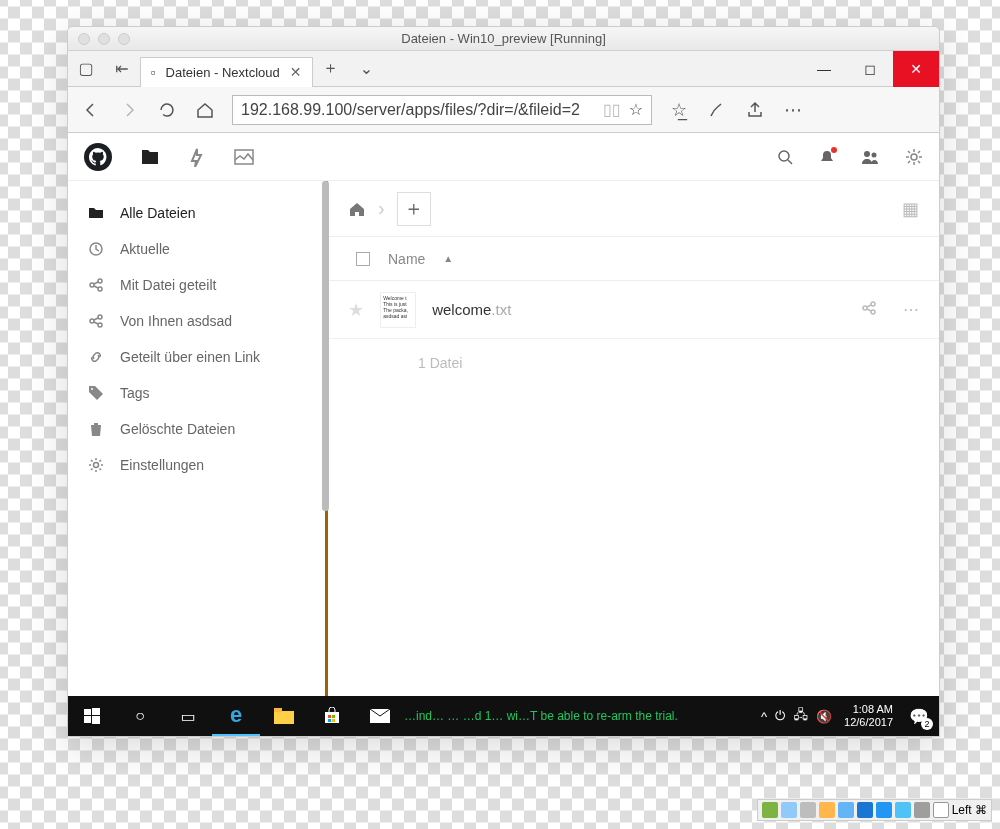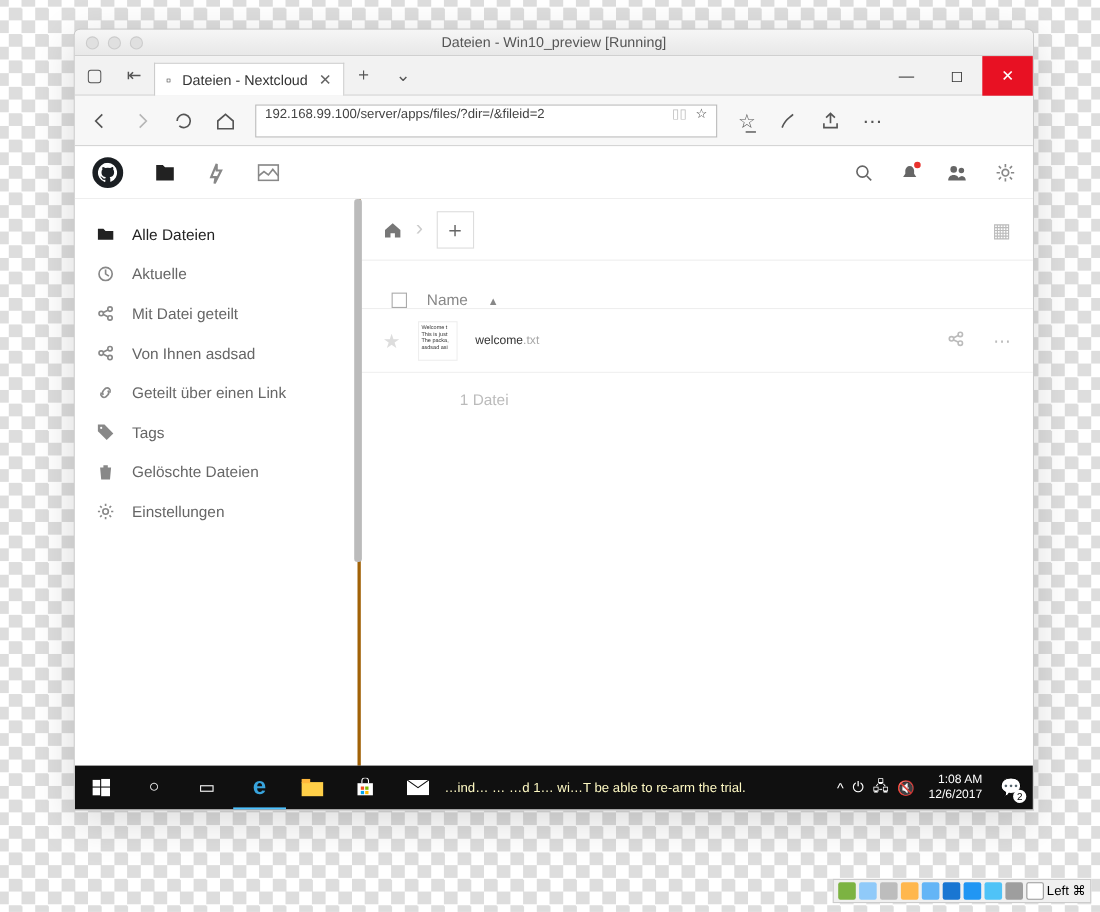--- a/index.html
+++ b/index.html
@@ -13,54 +13,54 @@
 .edge-tabstrip{display:flex;align-items:center}
 .edge-btn{width:36px;height:36px;display:flex;align-items:center;justify-content:center;color:#555;font-size:16px}
 .tab{display:flex;align-items:center;background:#fff;border:1px solid #ccc;border-bottom:none;height:30px;margin-top:6px;padding:0 10px;font-size:13px;color:#333;gap:10px}
 .tab-close{color:#666;font-size:14px}
 .spacer{flex:1}
 .win-controls{display:flex}
 .win-btn{width:46px;height:36px;display:flex;align-items:center;justify-content:center;color:#333;font-size:14px}
 .win-close{background:#e81123;color:#fff}
 .edge-toolbar{height:46px;background:#f7f7f7;display:flex;align-items:center;padding:0 12px;gap:16px;border-bottom:1px solid #ccc}
 .tb-icon{width:22px;height:22px;display:flex;align-items:center;justify-content:center;color:#555;font-size:18px}
-.addressbar{flex:1;max-width:420px;height:30px;border:1px solid #bbb;background:#fff;display:flex;padding:0 8px;font-size:12px;color:#444;gap:8px}
+.addressbar{flex:1;max-width:420px;height:30px;border:1px solid #bbb;background:#fff;display:flex;align-items:center;padding:0 8px;font-size:16px;color:#444;gap:8px}
 .addr-text{flex:1;white-space:nowrap;overflow:hidden}
 .nc-header{height:48px;background:#fff;display:flex;align-items:center;padding:0 16px;gap:28px;border-bottom:1px solid #eee}
 .nc-logo{width:28px;height:28px;border-radius:50%;background:#1b1f23;display:flex;align-items:center;justify-content:center;color:#fff;font-size:18px}
 .nc-nav-icon{font-size:18px;color:#222}
 .nc-header-right{margin-left:auto;display:flex;gap:26px;align-items:center;color:#555;font-size:16px}
 .nc-body{display:flex;height:calc(100% - 24px - 36px - 46px - 48px - 40px)}
 .nc-sidebar{width:260px;background:#fff;padding:14px 0;font-size:14px;color:#555;border-right:3px solid #a16207;position:relative}
 .nc-sidebar::after{content:"";position:absolute;right:-4px;top:0;width:7px;height:330px;background:#bbb;border-radius:3px}
 .sb-item{display:flex;align-items:center;gap:16px;padding:10px 20px;color:#666}
 .sb-item.active{color:#222}
 .sb-item svg,.sb-item .ico{width:16px;height:16px;flex-shrink:0}
 .sb-usage{padding:10px 20px;color:#888;font-size:13px}
 .sb-bar{height:4px;background:#eee;margin-top:6px;border-radius:2px}
 .nc-main{flex:1;background:#fff}
 .nc-crumbs{height:56px;display:flex;align-items:center;padding:0 20px;gap:12px;border-bottom:1px solid #eee}
 .crumb-home{color:#777;font-size:18px}
 .crumb-sep{color:#ccc;font-size:20px}
 .add-btn{width:34px;height:34px;border:1px solid #ddd;display:flex;align-items:center;justify-content:center;color:#666;font-size:20px}
 .view-toggle{margin-left:auto;color:#bbb;font-size:18px}
-.nc-listhead{height:44px;display:flex;align-items:flex-end;padding:0 28px;gap:18px;color:#888;font-size:14px;border-bottom:1px solid #eee}
+.nc-listhead{height:44px;display:flex;align-items:center;padding:0 28px;gap:18px;color:#888;font-size:14px;border-bottom:1px solid #eee}
 .chk{width:14px;height:14px;border:1px solid #aaa}
 .sort-arrow{font-size:10px}
 .nc-row{height:58px;display:flex;align-items:center;padding:0 20px;gap:16px;border-bottom:1px solid #f0f0f0}
 .star{color:#ddd;font-size:18px}
 .thumb{width:36px;height:36px;background:#fff;border:1px solid #eee;font-size:5px;line-height:6px;padding:2px;color:#333;overflow:hidden}
-.fname{font-size:11px;color:#333}
+.fname{font-size:15px;color:#333}
 .fext{color:#aaa}
 .row-actions{margin-left:auto;display:flex;gap:26px;color:#bbb;font-size:16px}
 .nc-summary{padding:16px 0 0 90px;color:#bbb;font-size:14px}
 .taskbar{position:absolute;left:0;right:0;bottom:0;height:40px;background:#101010;display:flex;align-items:center;color:#fff;font-size:12px}
 .tb-item{width:48px;height:40px;display:flex;align-items:center;justify-content:center;font-size:16px}
 .tb-item.active{border-bottom:2px solid #4cc2ff}
-.tb-msg{flex:1;color:#fef9c3;font-size:12px;white-space:nowrap;overflow:hidden}
+.tb-msg{flex:1;color:#22c55e;font-size:12px;white-space:nowrap;overflow:hidden}
 .tray{display:flex;align-items:center;gap:8px;padding:0 6px;font-size:13px}
 .tray-clock{text-align:right;line-height:13px;font-size:11px;padding:0 6px}
 .notif{width:40px;height:40px;display:flex;align-items:center;justify-content:center;font-size:16px;position:relative}
 .badge{position:absolute;bottom:6px;right:6px;background:#fff;color:#000;width:12px;height:12px;border-radius:50%;font-size:9px;display:flex;align-items:center;justify-content:center}
 .host-tray{position:absolute;right:8px;bottom:8px;top:auto;display:flex;gap:3px;align-items:center;background:#f0f0f0;padding:2px 4px;border:1px solid #ccc;font-size:12px}
 .ht-ico{width:16px;height:16px;border-radius:2px;display:inline-block}
 svg{display:block}
 </style>
 </head>
 <body>

